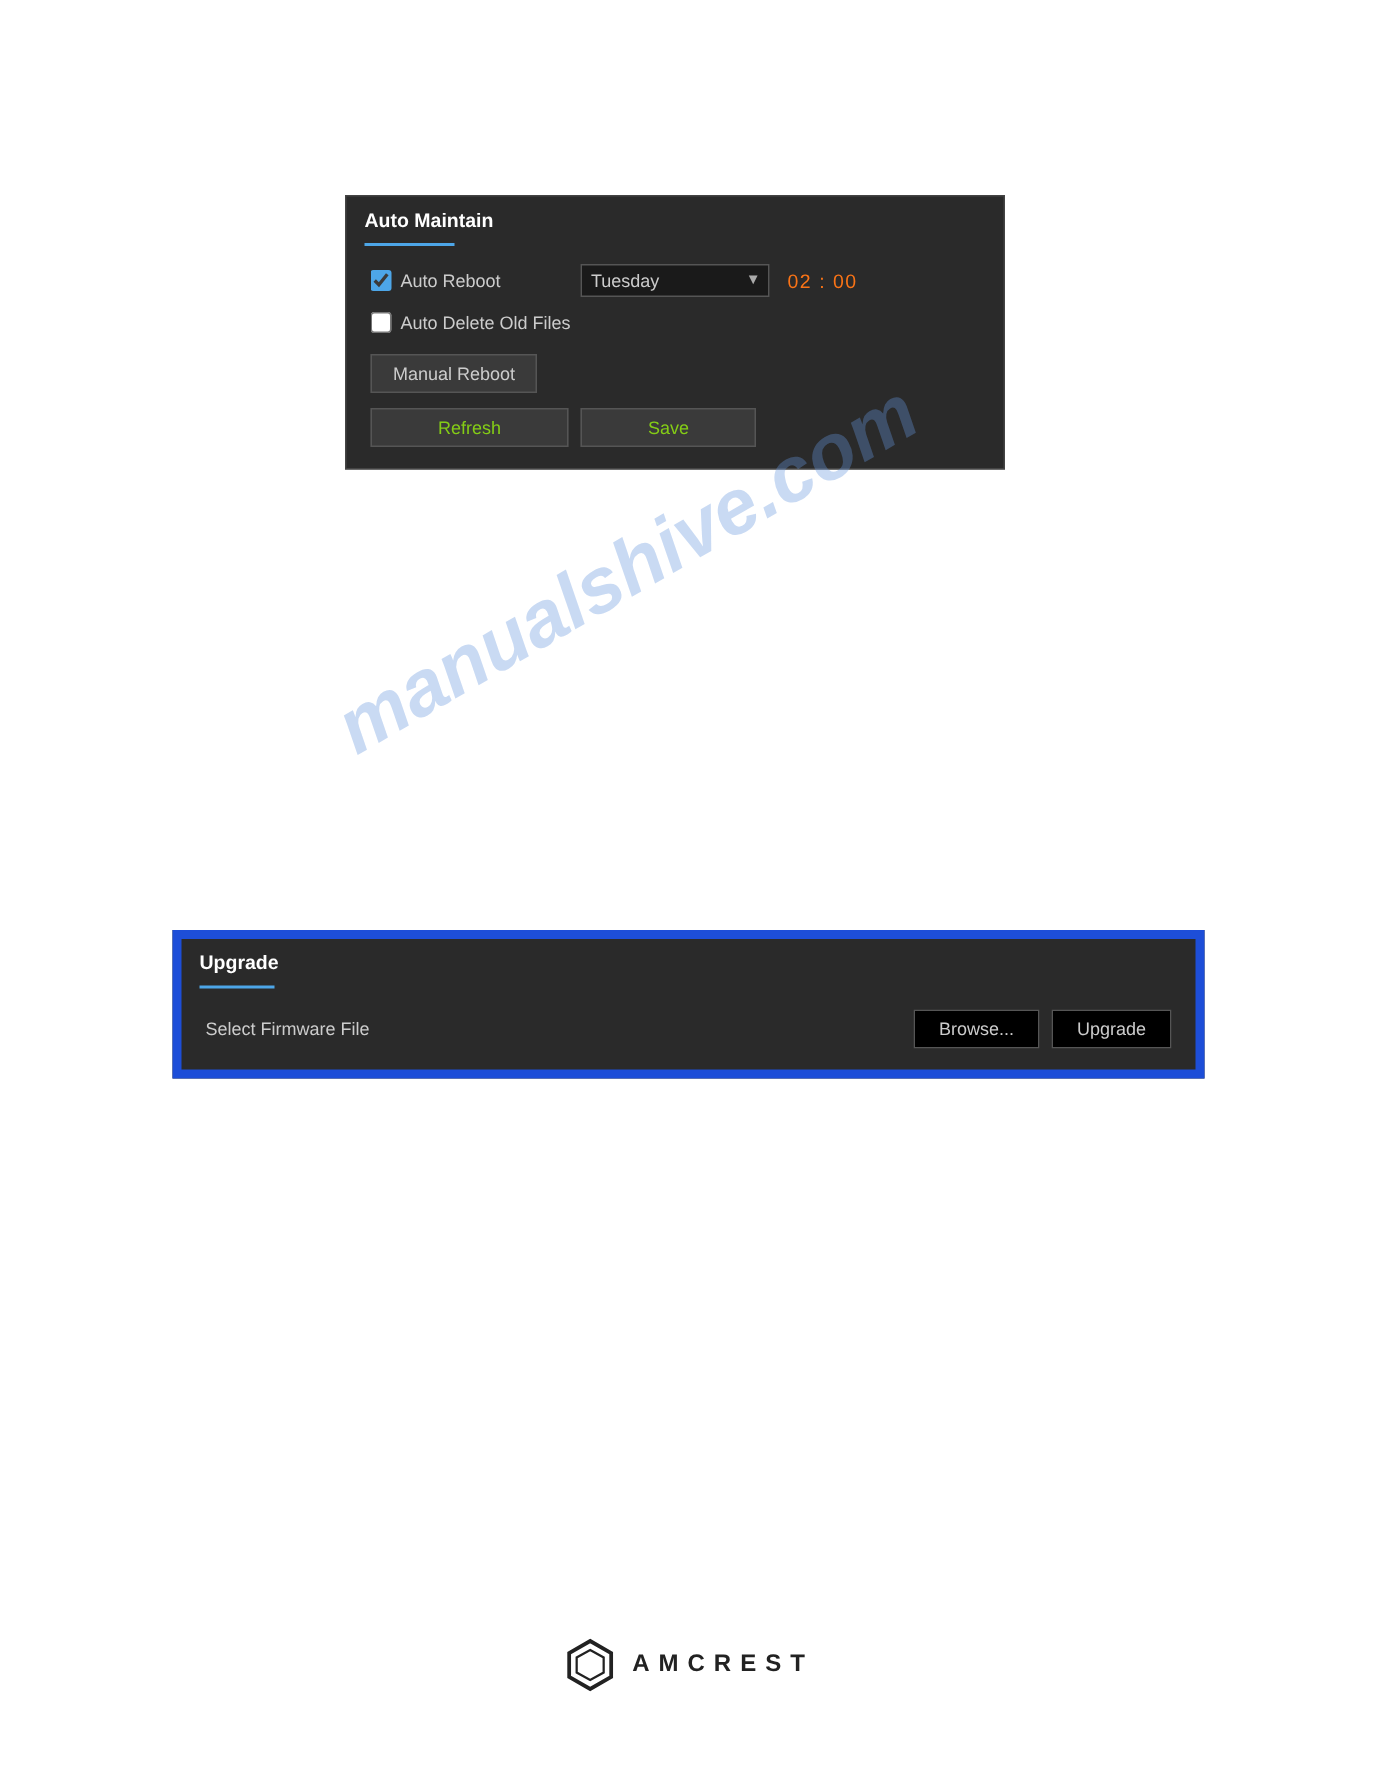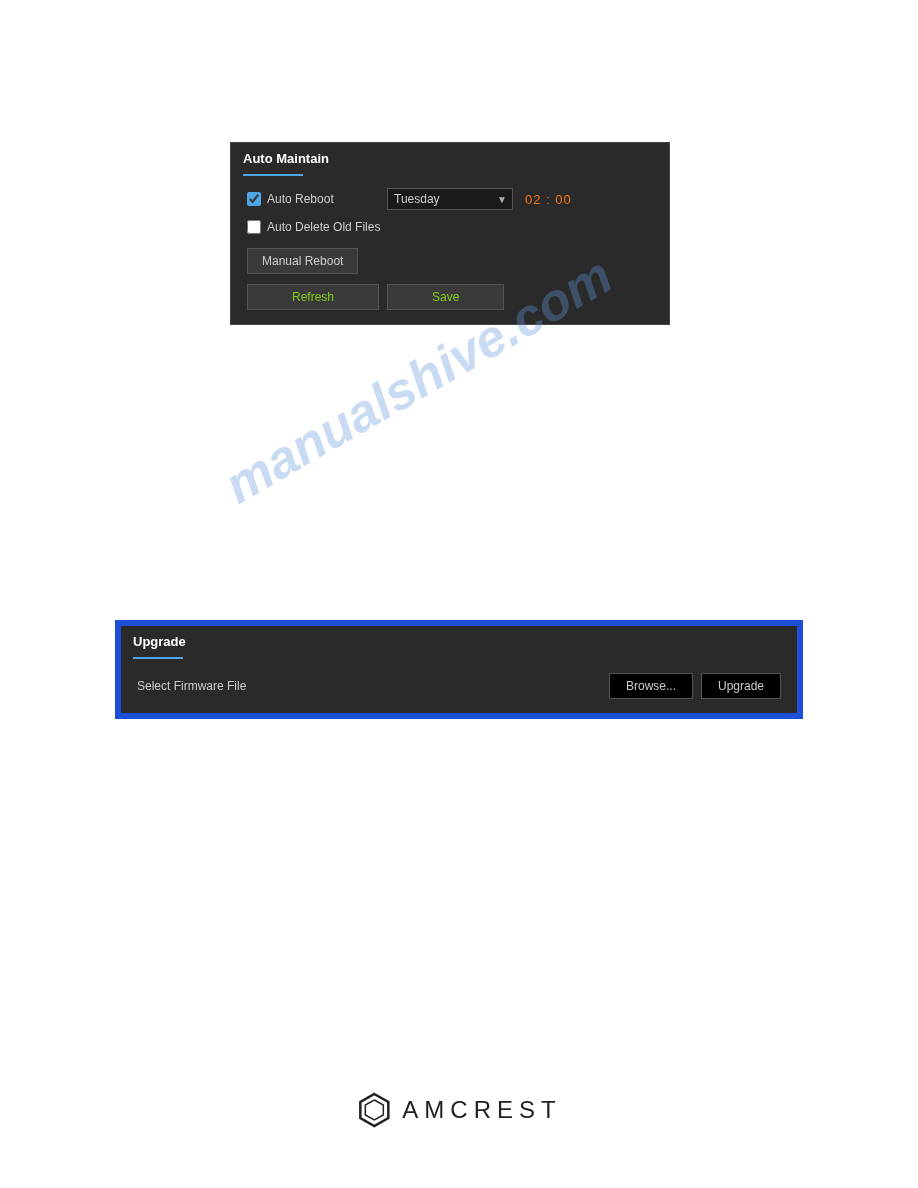--- a/index.html
+++ b/index.html
@@ -14,21 +14,20 @@
     }
 
     
     .auto-maintain-panel {
       position: absolute;
       top: 130px;
       left: 230px;
       width: 440px;
       background: #2a2a2a;
       border: 1px solid #444;
-      margin-top: 12px;
     }
 
     .panel-header {
       padding: 8px 12px 4px 12px;
       color: #ffffff;
       font-size: 13px;
       font-weight: bold;
     }
 
     .panel-header-underline {
@@ -198,22 +197,22 @@
       align-items: center;
       gap: 10px;
     }
 
     .amcrest-icon {
       width: 36px;
       height: 36px;
     }
 
     .amcrest-text {
-      font-size: 24px;
-      font-weight: normal;
+      font-size: 16px;
+      font-weight: bold;
       letter-spacing: 6px;
       color: #222;
     }
   </style>
 </head>
 <body>
 
 <div class="auto-maintain-panel">
   <div class="panel-header">Auto Maintain</div>
   <div class="panel-header-underline"></div>

